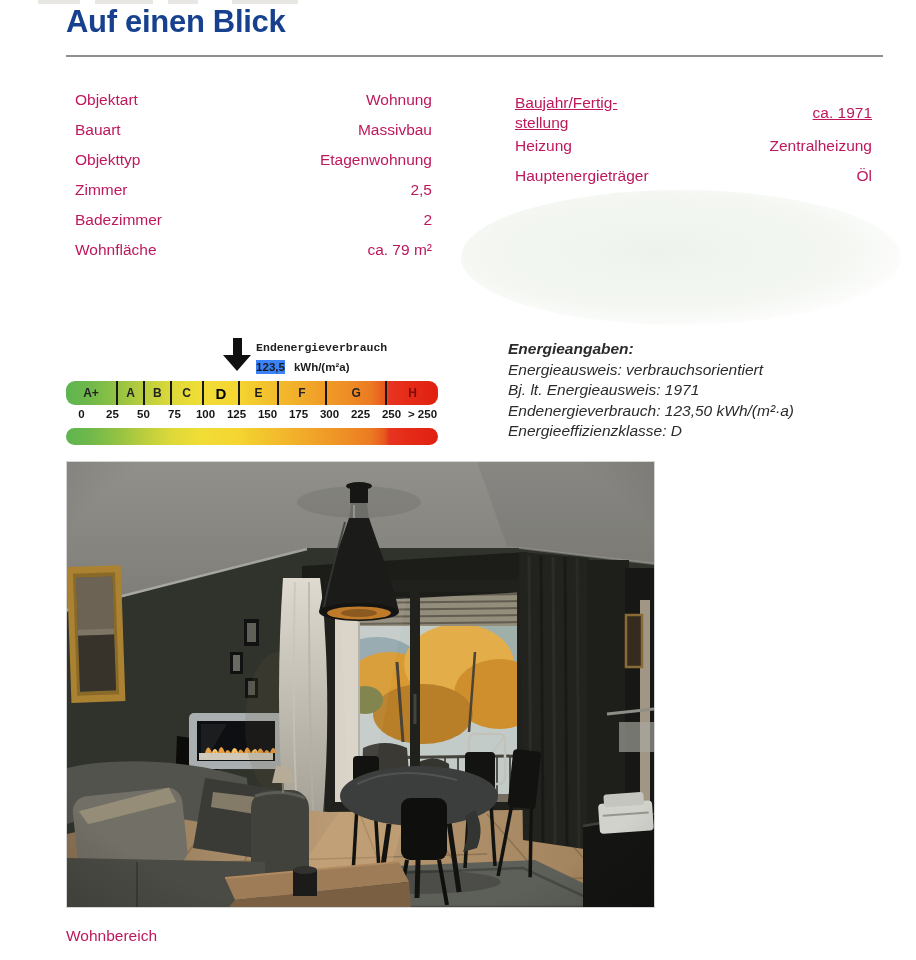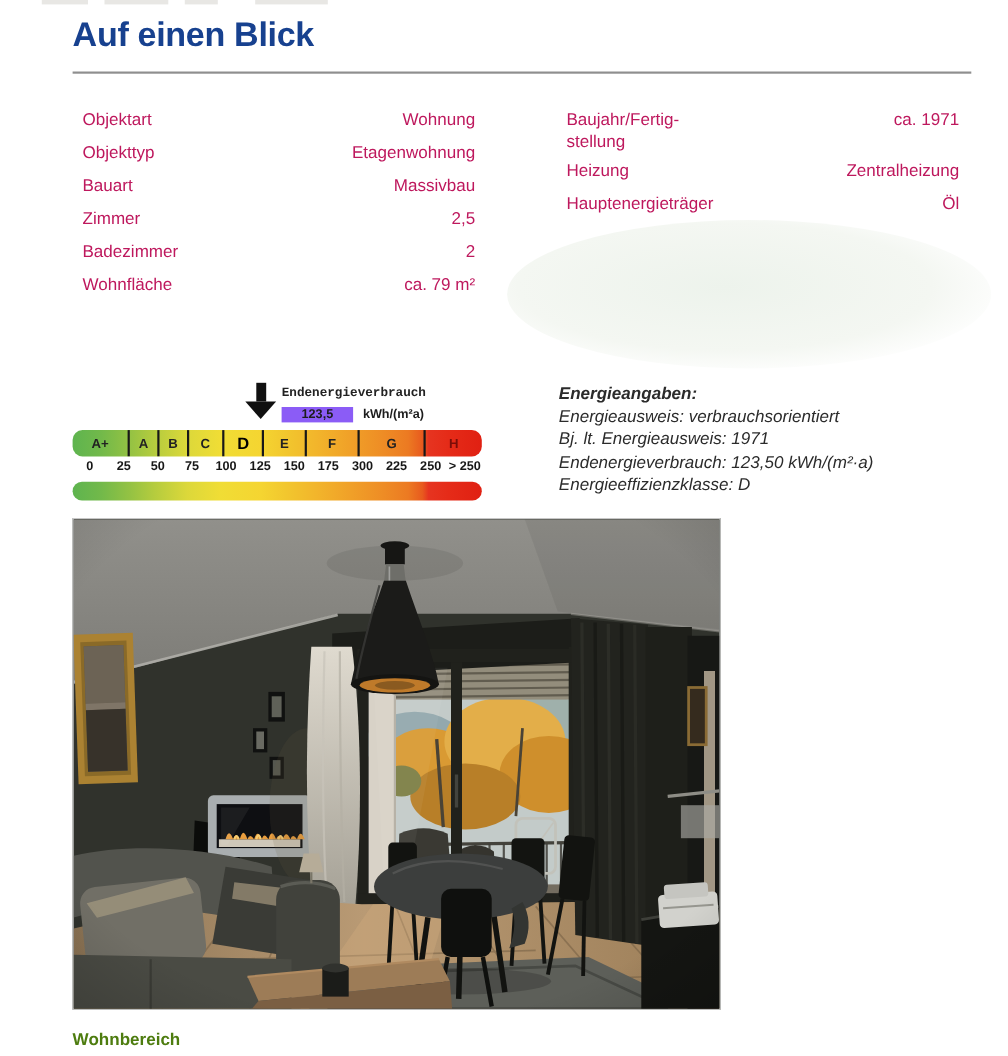--- a/index.html
+++ b/index.html
@@ -6,51 +6,51 @@
   body{
     width:916px;height:960px;background:#ffffff;position:relative;
     font-family:"Liberation Sans", sans-serif;color:#2e2e2e;overflow:hidden;
   }
   .page{position:absolute;left:66px;top:0;width:817px;}
 
   
   .smudge{position:absolute;top:0;height:4px;background:#deddd9;opacity:.7;}
 
   h1.title{
-    margin:14px 0 0 0;font-size:31px;font-weight:bold;color:#17418f;
+    margin:4px 0 0 0;font-size:31px;font-weight:bold;color:#17418f;
     letter-spacing:-0.3px;
   }
   .title-rule{height:2px;background:#8f8f8f;margin-top:15px;}
 
   
   .details{display:flex;margin-top:33px;padding-left:9px;position:relative;}
   .col-left{width:357px;}
   .col-right{width:357px;margin-left:83px;}
   .d-row{display:flex;justify-content:space-between;align-items:flex-start;height:30px;
          font-size:15.5px;color:#be185d;}
-  .d-row.tall{height:46px;align-items:flex-start;}
+  .d-row.tall{height:46px;align-items:center;text-decoration:underline;}
   .d-label{text-align:left;line-height:20px;}
   .d-value{text-align:right;line-height:20px;}
   .redacted{
     position:absolute;left:395px;top:100px;width:440px;height:135px;
     background:radial-gradient(ellipse at 45% 45%, #edf3ec 0%, #f4f7f2 55%, rgba(255,255,255,0) 78%);
     border-radius:50%;pointer-events:none;
   }
 
   
   .energy-section{display:flex;margin-top:67px;}
   .energy-scale{width:372px;position:relative;}
   .pointer-area{position:relative;height:44px;}
   .arrow{position:absolute;left:46%;top:1px;transform:translateX(-50%);width:28px;}
   .arrow-stem{width:9px;height:17px;background:#101010;margin:0 auto;}
   .arrow-head{width:0;height:0;border-left:14px solid transparent;border-right:14px solid transparent;
               border-top:16px solid #101010;margin:0 auto;}
   .pointer-label{position:absolute;left:calc(46% + 19px);top:4px;font-size:11.5px;font-weight:bold;color:#222;font-family:Liberation Mono, monospace;}
   .pointer-valuerow{position:absolute;left:calc(46% + 19px);top:23px;font-size:11.5px;font-weight:bold;color:#1c1c1c;display:flex;align-items:center;}
-  .value-box{background:#8b5cf6;padding:1px 18px;margin-right:9px;}
+  .value-box{background:#3b82f6;padding:1px 0;margin-right:9px;}
 
   .class-bar{
     display:flex;height:24px;border-radius:9px;overflow:hidden;
     background:linear-gradient(90deg,#5eb44f 0%,#72b94a 7%,#94c243 14%,#b5cc3e 20%,
       #dcd83a 28%,#f0dd35 36%,#f5d531 46%,#f2c72e 52%,#f2b42b 60%,#f0a028 68%,
       #ee8c25 76%,#ec7a22 82%,#e85a1e 85.5%,#e63420 87%,#e52b18 92%,#e02012 100%);
   }
   .cls{height:100%;display:flex;align-items:center;justify-content:center;
        font-size:12px;font-weight:bold;color:#222;border-right:2.5px solid #181818;box-sizing:border-box;}
   .cls:last-child{border-right:none;color:#7c0d08;}
@@ -66,21 +66,21 @@
       #ee8c25 76%,#ec7a22 82%,#e85a1e 85.5%,#e63420 87%,#e52b18 92%,#e02012 100%);
   }
 
   .energy-info{margin-left:70px;width:372px;font-size:15.5px;line-height:20.5px;color:#2b2b2b;margin-top:2px;font-style:italic;}
   .energy-info .heading{font-weight:bold;}
 
   
   figure.photo{margin:16px 0 0 0;width:587px;height:445px;border:1px solid #d5d5d5;
                box-sizing:content-box;background:#30322c;}
   figure.photo svg{display:block;}
-  .caption{margin-top:19px;font-size:15.5px;color:#4d7c0f;font-weight:bold;}
+  .caption{margin-top:19px;font-size:15.5px;color:#be185d;}
 </style>
 </head>
 <body>
 
 <div class="smudge" style="left:38px;width:42px;"></div>
 <div class="smudge" style="left:95px;width:58px;"></div>
 <div class="smudge" style="left:168px;width:30px;"></div>
 <div class="smudge" style="left:232px;width:66px;"></div>
 
 <div class="page">
@@ -88,26 +88,26 @@
   <h1 class="title">Auf einen Blick</h1>
   <div class="title-rule"></div>
 
   <div class="details">
     <div class="col-left">
       <div class="d-row">
         <span class="d-label">Objektart</span>
         <span class="d-value">Wohnung</span>
       </div>
       <div class="d-row">
+        <span class="d-label">Bauart</span>
+        <span class="d-value">Massivbau</span>
+      </div>
+      <div class="d-row">
         <span class="d-label">Objekttyp</span>
         <span class="d-value">Etagenwohnung</span>
-      </div>
-      <div class="d-row">
-        <span class="d-label">Bauart</span>
-        <span class="d-value">Massivbau</span>
       </div>
       <div class="d-row">
         <span class="d-label">Zimmer</span>
         <span class="d-value">2,5</span>
       </div>
       <div class="d-row">
         <span class="d-label">Badezimmer</span>
         <span class="d-value">2</span>
       </div>
       <div class="d-row">

